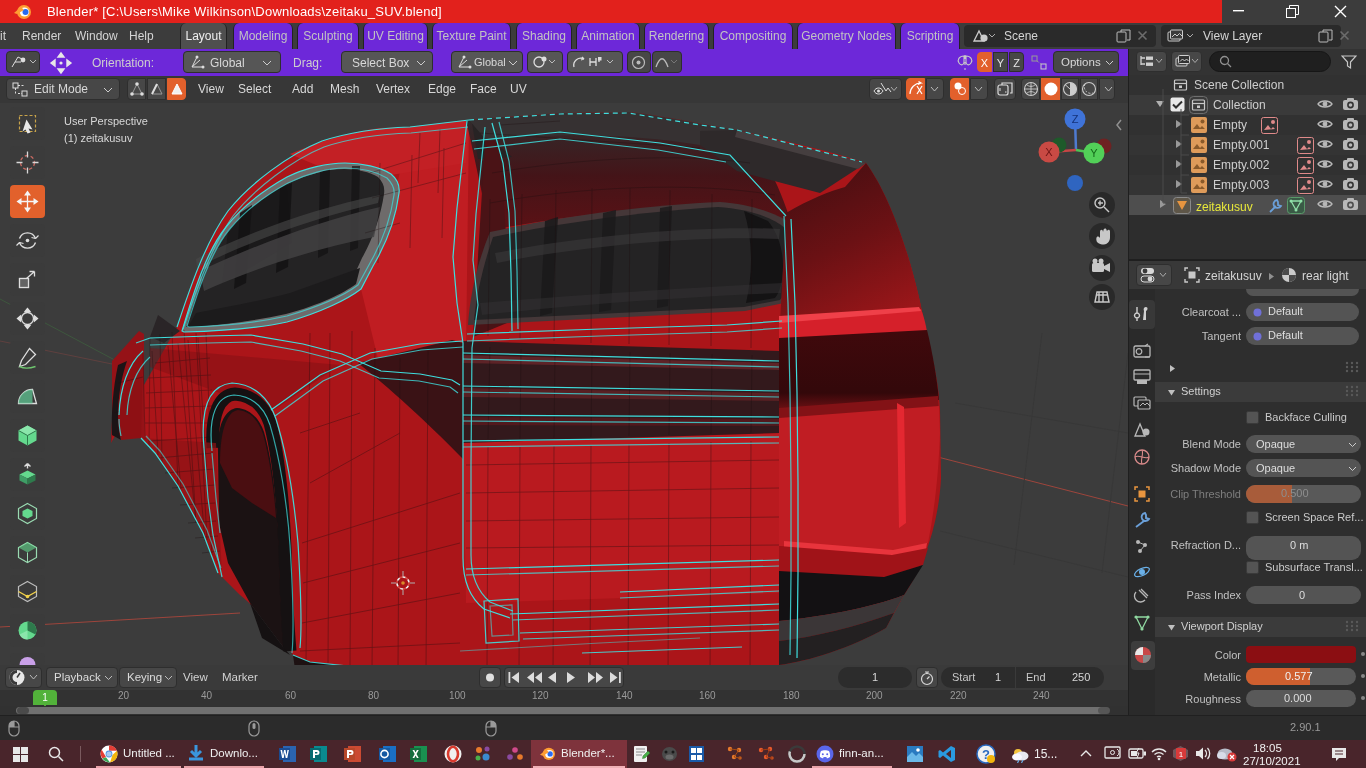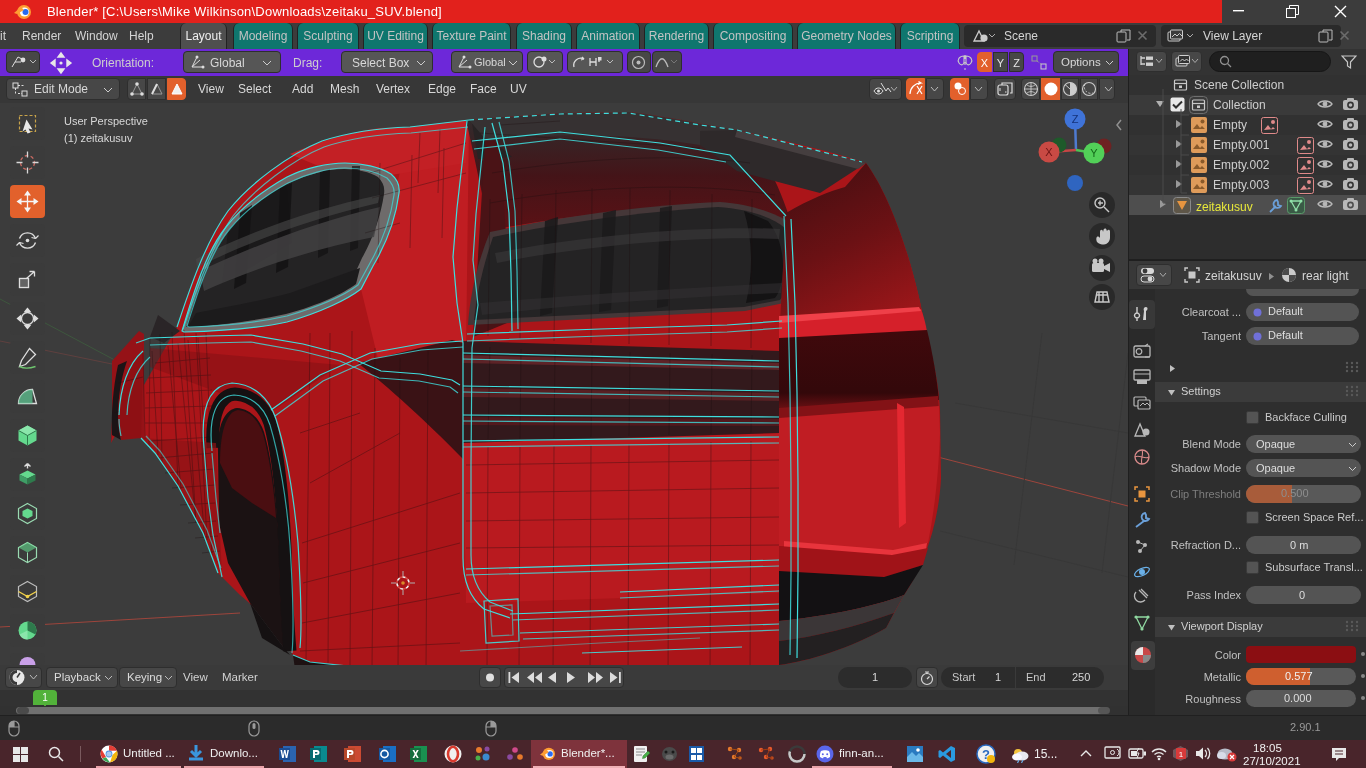--- a/index.html
+++ b/index.html
@@ -4,21 +4,21 @@
 *{margin:0;padding:0;box-sizing:border-box;font-family:"Liberation Sans",sans-serif;}
 html,body{width:1366px;height:768px;overflow:hidden;background:#3c3c3c;}
 .abs{position:absolute;}
 #stage{position:relative;width:1366px;height:768px;}
 
 #titlebar{left:0;top:0;width:1222px;height:23px;background:#e2211c;color:#fff;font-size:13px;}
 #titlebar .ttext{position:absolute;left:47px;top:4px;letter-spacing:0.2px;}
 
 #topbar{left:0;top:23px;width:1366px;height:26px;background:#3c3c3c;color:#d4d4d4;font-size:12px;}
 .menu{position:absolute;top:6px;}
-.tab{position:absolute;top:0;height:26px;background:#0f766e;border-left:1px solid #222;border-right:1px solid #222;border-radius:6px 6px 0 0;color:#c3c3c3;font-size:12px;text-align:center;line-height:26px;}
+.tab{position:absolute;top:0;height:26px;background:#6d28d9;border-left:1px solid #222;border-right:1px solid #222;border-radius:6px 6px 0 0;color:#c3c3c3;font-size:12px;text-align:center;line-height:26px;}
 .tab.active{background:#4f4f4f;color:#efefef;}
 .idblock{position:absolute;top:2px;height:22px;background:#2a2a2a;border-radius:4px;color:#d4d4d4;}
 
 #toolrow{left:0;top:49px;width:1128px;height:27px;background:#6d28d9;color:#d8d8d8;font-size:12px;}
 .btn{position:absolute;background:#565656;border:1px solid #2e2e2e;border-radius:4px;color:#e5e5e5;font-size:12px;}
 .btn.dark{background:#474747;}
 .btn.orange{background:#e2602c;border-color:#e2602c;}
 
 #vphead{left:0;top:76px;width:1128px;height:27px;background:#373737;color:#d8d8d8;font-size:12px;padding-left:23px;}
 
@@ -721,20 +721,34 @@
         <path d="M 6,2 h 4 M 8,2 v 2 M 8,9 l 2.5,-2.5" stroke="#d8d8d8" stroke-width="1.2" fill="none"></path>
       </svg>
   <div class="abs" style="left:941px;top:2px;width:74px;height:21px;background:#2c2c2c;border-radius:10px 0 0 10px;"></div>
   <span class="abs" style="left:952px;top:6px;font-size:11px;color:#c8c8c8;">Start</span>
   <span class="abs" style="left:995px;top:6px;font-size:11px;color:#d8d8d8;">1</span>
   <div class="abs" style="left:1016px;top:2px;width:88px;height:21px;background:#2c2c2c;border-radius:0 10px 10px 0;"></div>
   <span class="abs" style="left:1026px;top:6px;font-size:11px;color:#c8c8c8;">End</span>
   <span class="abs" style="left:1072px;top:6px;font-size:11px;color:#d8d8d8;">250</span>
 
   <div class="abs" style="left:0;top:25px;width:1128px;height:16px;background:#323232;"></div>
+  <div class="abs" style="left:0;top:25px;width:1128px;height:16px;font-size:10px;color:#9a9a9a;">
+    <span class="abs" style="left:118px;">20</span>
+        <span class="abs" style="left:201px;">40</span>
+    <span class="abs" style="left:285px;">60</span>
+        <span class="abs" style="left:368px;">80</span>
+    <span class="abs" style="left:449px;">100</span>
+        <span class="abs" style="left:532px;">120</span>
+    <span class="abs" style="left:616px;">140</span>
+        <span class="abs" style="left:699px;">160</span>
+    <span class="abs" style="left:783px;">180</span>
+        <span class="abs" style="left:866px;">200</span>
+    <span class="abs" style="left:950px;">220</span>
+        <span class="abs" style="left:1033px;">240</span>
+  </div>
   <div class="abs" style="left:44px;top:25px;width:2px;height:25px;background:#4eaa35;"></div>
   <div class="abs" style="left:33px;top:25px;width:24px;height:15px;background:#52b23a;border-radius:4px 4px 0 0;color:#fff;font-size:10px;text-align:center;line-height:15px;">1</div>
 
   <div class="abs" style="left:0;top:41px;width:1128px;height:9px;background:#313131;"></div>
   <div class="abs" style="left:16px;top:42px;width:1092px;height:7px;background:#707070;border-radius:4px;"></div>
   <div class="abs" style="left:17px;top:42px;width:12px;height:7px;background:#4a4a4a;border-radius:4px;"></div>
   <div class="abs" style="left:1098px;top:42px;width:12px;height:7px;background:#565656;border-radius:4px;"></div>
 </div>
 
 <div class="abs" id="rightcol">
@@ -1106,21 +1120,21 @@
  
  <span class="plabel" style="left:30px;top:439px;width:82px;color:#7e7e7e;">Clip Threshold</span>
  <div class="field" style="left:117px;top:436px;width:115px;height:18px;background:#595959;"></div>
  <div class="abs" style="left:117px;top:436px;width:46px;height:18px;background:#a85c3a;border-radius:9px 0 0 9px;"></div>
  <span class="abs" style="left:152px;top:438px;font-size:11px;color:#8e8e8e;">0.500</span>
  
  <div class="abs" style="left:117px;top:462px;width:13px;height:13px;background:#545454;border-radius:2px;border:1px solid #3a3a3a;"></div>
  <span class="abs" style="left:136px;top:462px;font-size:11px;color:#cacaca;">Screen Space Ref...</span>
  
  <span class="plabel" style="left:30px;top:490px;width:82px;">Refraction D...</span>
- <div class="field" style="left:117px;top:487px;width:115px;height:18px;">
+ <div class="field" style="left:117px;top:487px;width:115px;height:24px;">
         <span style="position:absolute;left:44px;top:3px;">0 m</span>
       </div>
  
  <div class="abs" style="left:117px;top:512px;width:13px;height:13px;background:#545454;border-radius:2px;border:1px solid #3a3a3a;"></div>
  <span class="abs" style="left:136px;top:512px;font-size:11px;color:#cacaca;">Subsurface Transl...</span>
  
  <span class="plabel" style="left:30px;top:540px;width:82px;">Pass Index</span>
  <div class="field" style="left:117px;top:537px;width:115px;height:18px;">
         <span style="position:absolute;left:53px;top:3px;">0</span>
       </div>

